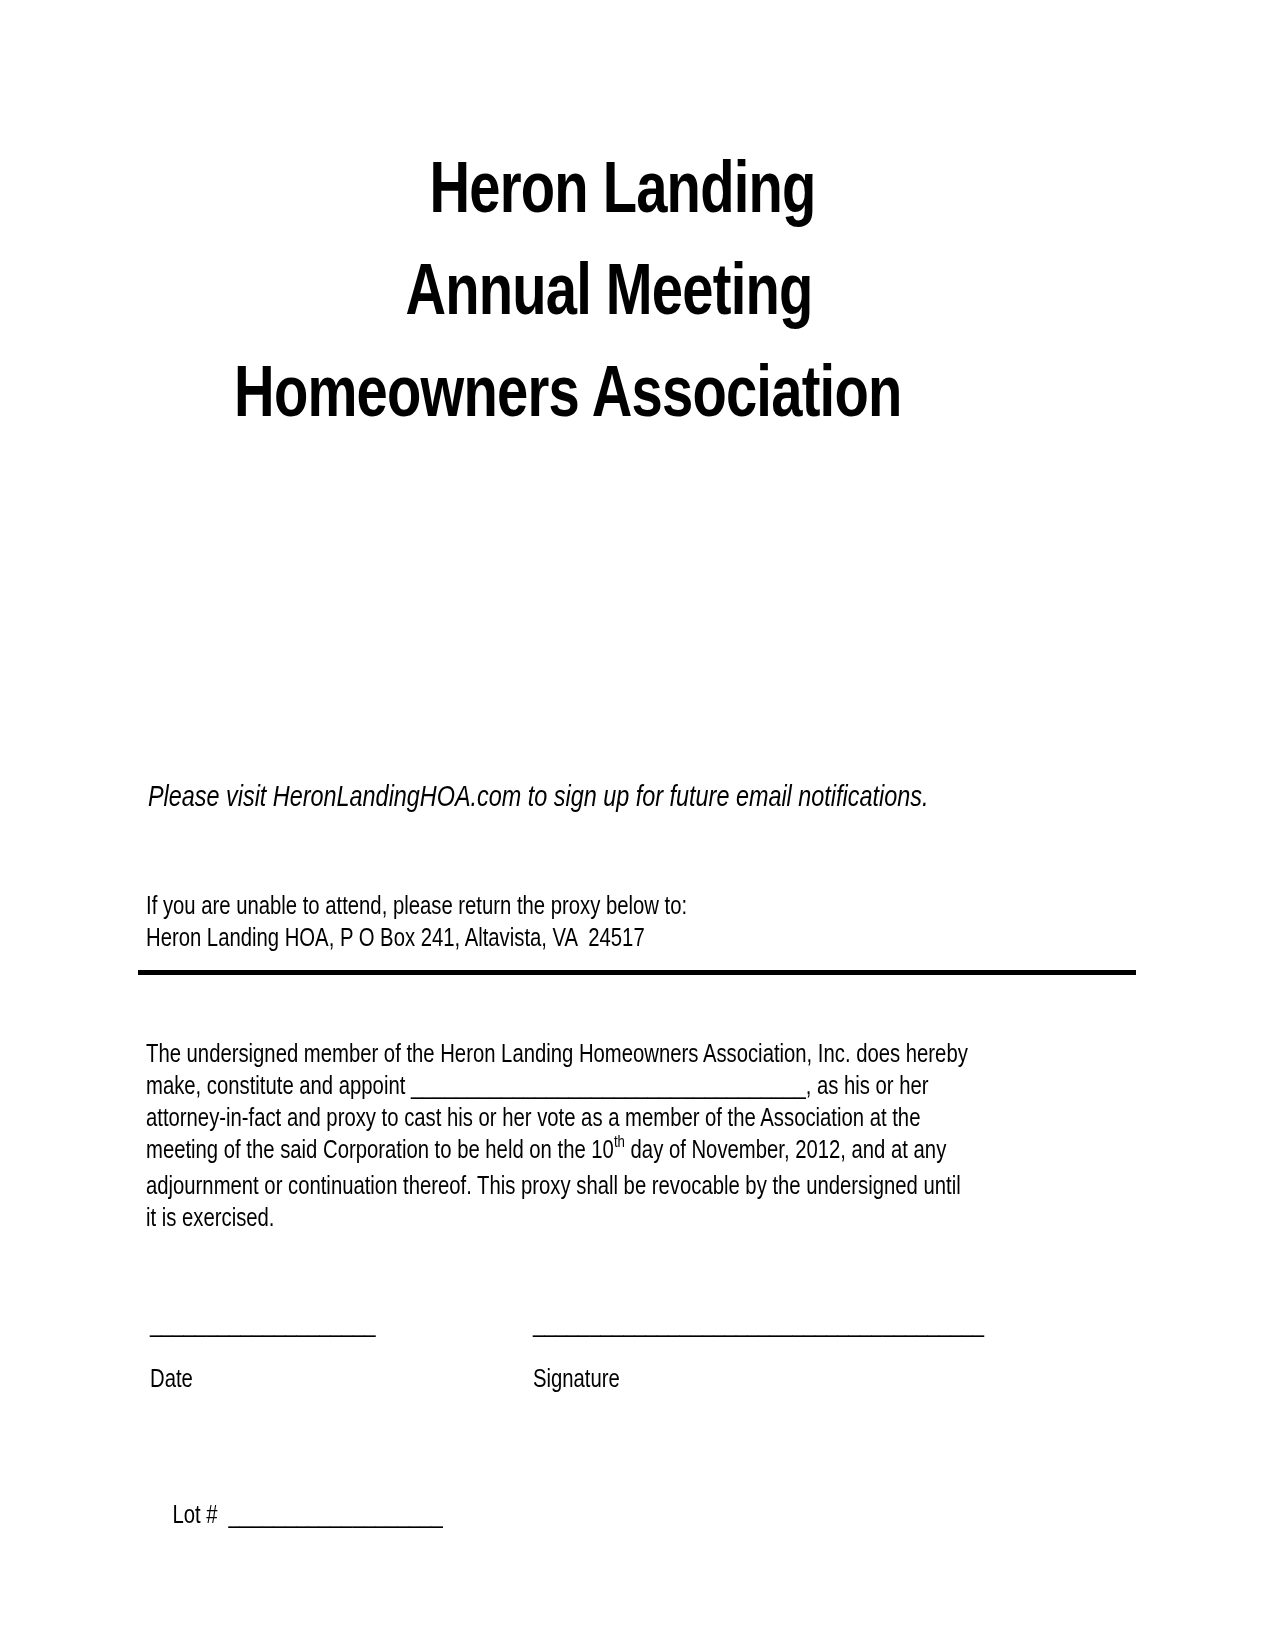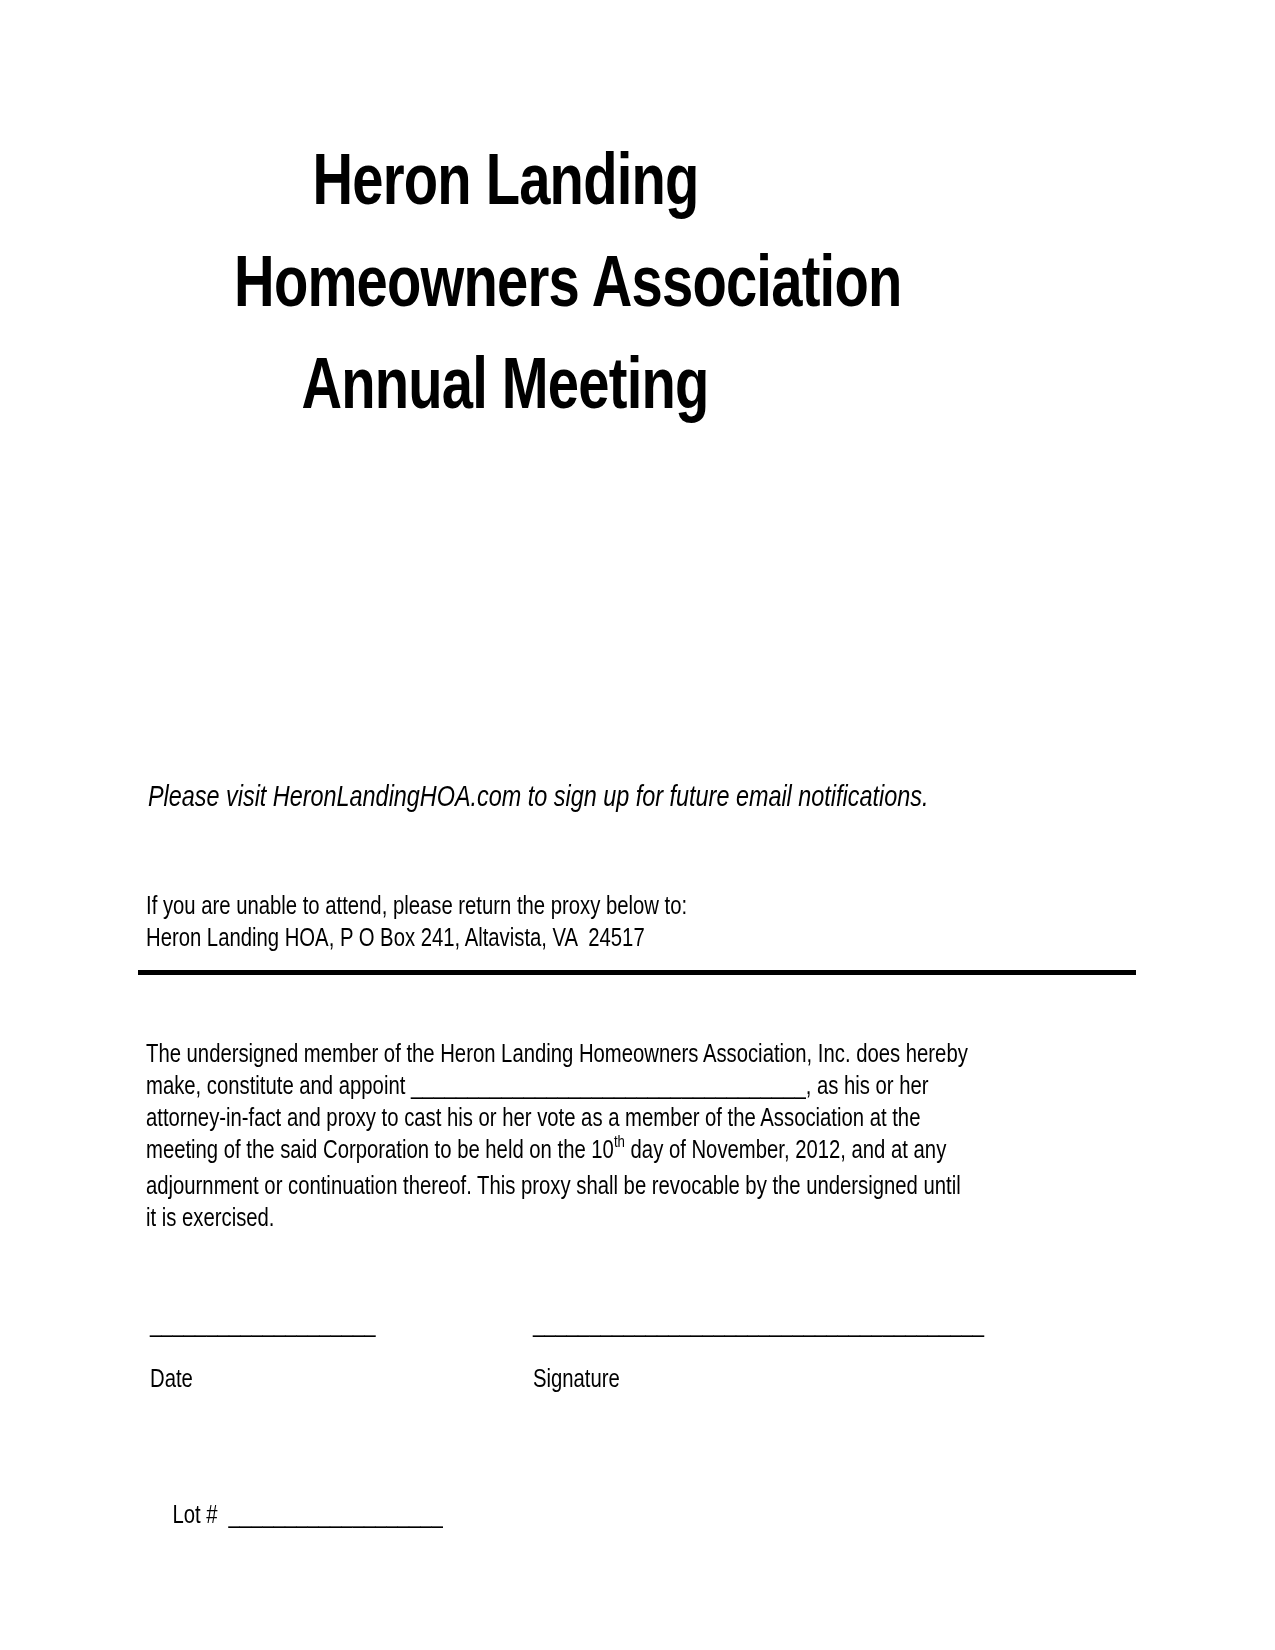--- a/index.html
+++ b/index.html
@@ -10,22 +10,22 @@
     background: #ffffff;
     font-family: "Liberation Sans", sans-serif;
     color: #000000;
     overflow: hidden;
   }
   .abs { position: absolute; }
   .pre { white-space: pre; }
 
   
   .title-block {
-    left: 140px; top: 128px; width: 730px;
-    text-align: center;
+    left: 140px; top: 136px; width: 730px;
+    text-align: right;
   }
   .title-line {
     display: block;
     height: 102px; line-height: 102px;
     font-size: 72px; font-weight: bold;
     white-space: pre;
   }
   .squeeze-title {
     display: inline-block;
     transform: scaleX(0.78);
@@ -95,22 +95,22 @@
   .lot-row { left: 150px; top: 1468px; font-size: 26px; white-space: pre; }
   .lot-row .lot-line { margin-left: 14px; }
 </style>
 </head>
 <body>
 
 <div class="page">
 
   <div class="abs title-block">
     <div class="title-line"><span class="squeeze-title">Heron Landing</span></div>
+    <div class="title-line"><span class="squeeze-title">Annual Meeting</span></div>
     <div class="title-line"><span class="squeeze-title">Homeowners Association</span></div>
-    <div class="title-line"><span class="squeeze-title">Annual Meeting</span></div>
   </div>
 
 
   <div class="abs italic-line squeeze-left pre">Please visit HeronLandingHOA.com to sign up for future email notifications.</div>
 
   <div class="abs return-block squeeze-left">
     <div>If you are unable to attend, please return the proxy below to:</div>
     <div>Heron Landing HOA, P O Box 241, Altavista, VA  24517</div>
   </div>
 

